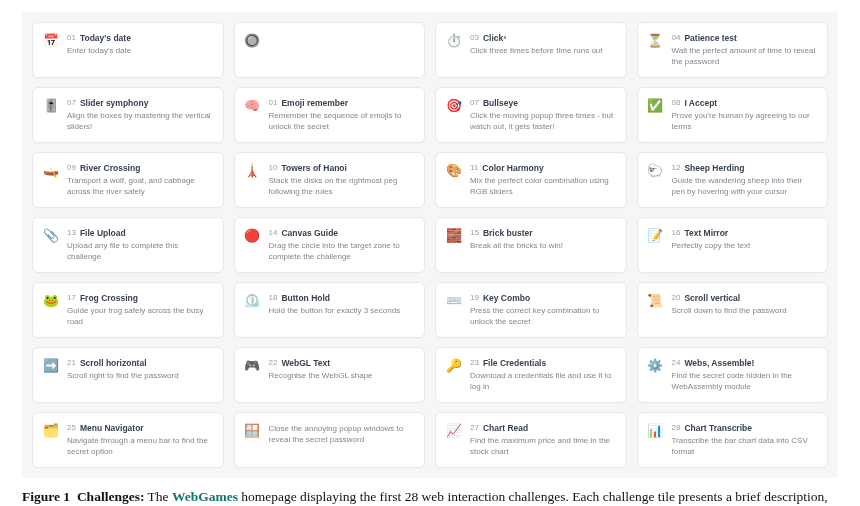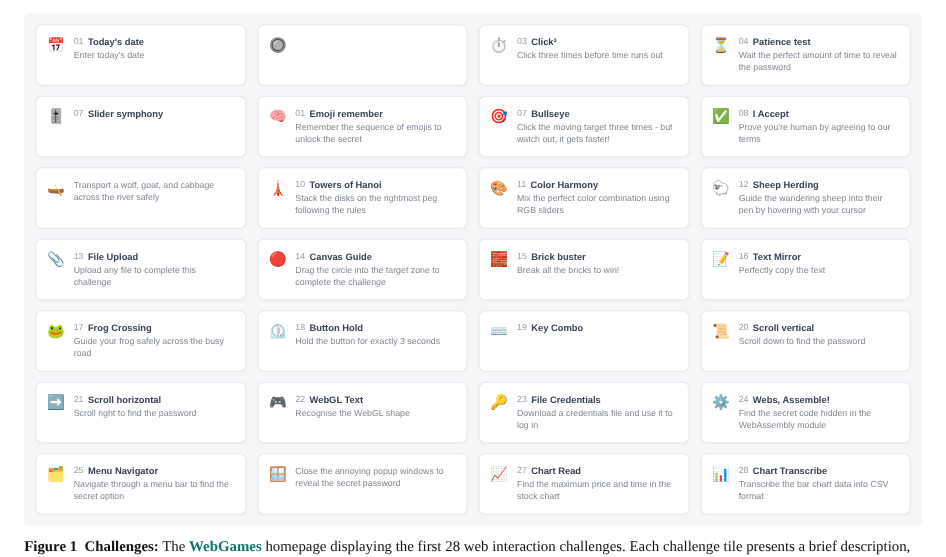--- a/index.html
+++ b/index.html
@@ -104,55 +104,60 @@
         <div class="desc">Wait the perfect amount of time to reveal the password</div>
       </div>
     </div>
     <div class="card">
       <div class="icon">🎚️</div>
       <div class="body">
         <div class="titleline">
           <span class="num">07</span>
           <span class="title">Slider symphony</span>
         </div>
+        <div class="desc">Align the boxes by mastering the vertical sliders!</div>
       </div>
     </div>
     <div class="card">
       <div class="icon">🧠</div>
       <div class="body">
         <div class="titleline">
           <span class="num">01</span>
           <span class="title">Emoji remember</span>
         </div>
         <div class="desc">Remember the sequence of emojis to unlock the secret</div>
       </div>
     </div>
     <div class="card">
       <div class="icon">🎯</div>
       <div class="body">
         <div class="titleline">
           <span class="num">07</span>
           <span class="title">Bullseye</span>
         </div>
-        <div class="desc">Click the moving target three times - but watch out, it gets faster!</div>
+        <div class="desc">Click the moving popup three times - but watch out, it gets faster!</div>
       </div>
     </div>
     <div class="card">
       <div class="icon">✅</div>
       <div class="body">
         <div class="titleline">
           <span class="num">08</span>
           <span class="title">I Accept</span>
         </div>
         <div class="desc">Prove you're human by agreeing to our terms</div>
       </div>
     </div>
     <div class="card">
       <div class="icon">🛶</div>
       <div class="body">
+        <div class="titleline">
+          <span class="num">09</span>
+          <span class="title">River Crossing</span>
+        </div>
         <div class="desc">Transport a wolf, goat, and cabbage across the river safely</div>
       </div>
     </div>
     <div class="card">
       <div class="icon">🗼</div>
       <div class="body">
         <div class="titleline">
           <span class="num">10</span>
           <span class="title">Towers of Hanoi</span>
         </div>
@@ -239,20 +244,21 @@
         <div class="desc">Hold the button for exactly 3 seconds</div>
       </div>
     </div>
     <div class="card">
       <div class="icon">⌨️</div>
       <div class="body">
         <div class="titleline">
           <span class="num">19</span>
           <span class="title">Key Combo</span>
         </div>
+        <div class="desc">Press the correct key combination to unlock the secret</div>
       </div>
     </div>
     <div class="card">
       <div class="icon">📜</div>
       <div class="body">
         <div class="titleline">
           <span class="num">20</span>
           <span class="title">Scroll vertical</span>
         </div>
         <div class="desc">Scroll down to find the password</div>

